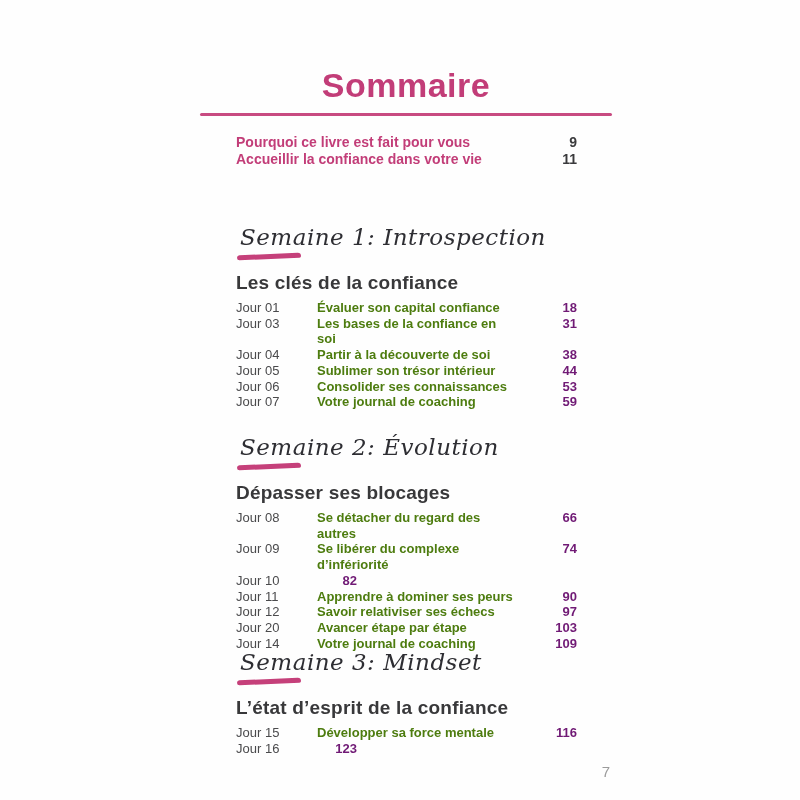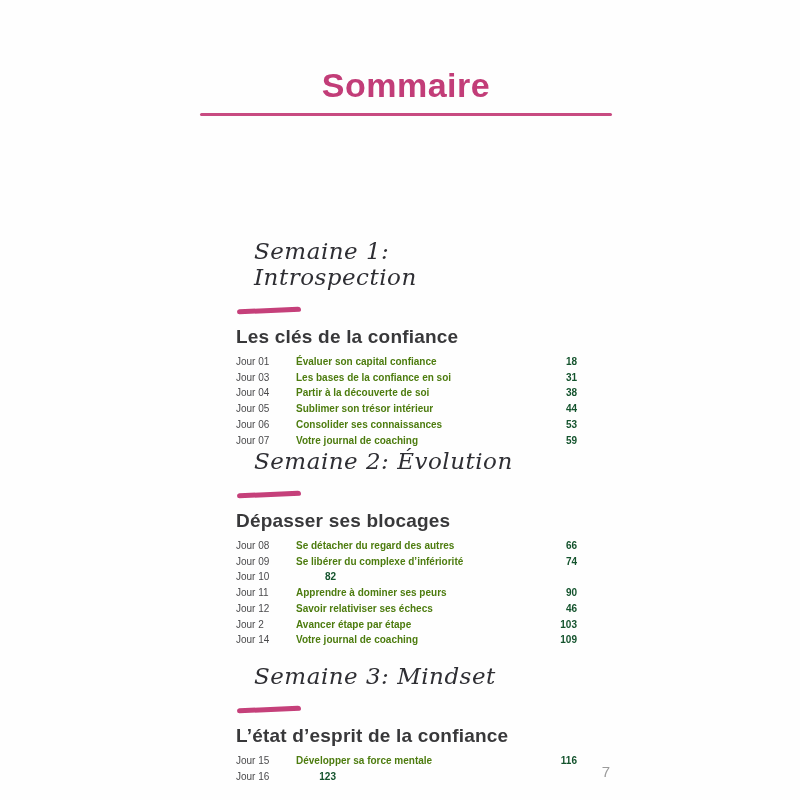--- a/index.html
+++ b/index.html
@@ -52,21 +52,21 @@
   }
   .intro-row .entry-title { flex: 1; color: #c23d78; }
   .intro-row .entry-page  { width: 40px; text-align: right; color: #3a3a3c; }
 
   .section {
     position: absolute;
     left: 36px;
     width: 341px;
   }
   .week-heading {
-    margin: 18px;
+    margin: 4px;
     font-family: "DejaVu Serif", "Liberation Serif", serif;
     font-style: italic;
     font-weight: normal;
     font-size: 23px;
     line-height: 26px;
     letter-spacing: 0.5px;
     color: #2e2e33;
   }
   .week-stroke {
     width: 64px; height: 5px;
@@ -82,25 +82,26 @@
     line-height: 22px;
     font-weight: bold;
     letter-spacing: 0.2px;
     color: #38383a;
   }
   .rows { margin-top: 6px; }
   .toc-row {
     display: flex;
     align-items: flex-start;
     line-height: 15.7px;
-    font-size: 10px;
+    font-size: 13px;
+    gap: 21px;
   }
   .toc-row .day   { width: 60px; color: #4a4a4c; font-weight: normal; }
   .toc-row .chapter { flex: 1; color: #4d7c0f; font-weight: bold; }
-  .toc-row .pagenum { width: 40px; text-align: right; color: #14532d; font-weight: bold; }
+  .toc-row .pagenum { width: 40px; text-align: right; color: #701a75; font-weight: bold; }
 
   .sec-1 { top: 204px; }
   .sec-2 { top: 414px; }
   .sec-3 { top: 629px; }
 
   .folio {
     position: absolute;
     right: 2px; top: 747px;
     font-size: 15px;
     color: #9b9b9b;
@@ -108,20 +109,30 @@
 </style>
 </head>
 <body>
 
 <div class="page">
   <div class="content">
 
     <h1 class="title">Sommaire</h1>
     <div class="rule"></div>
 
+    <div class="intro">
+      <div class="intro-row">
+        <span class="entry-title">Pourquoi ce livre est fait pour vous</span>
+        <span class="entry-page">9</span>
+      </div>
+      <div class="intro-row">
+        <span class="entry-title">Accueillir la confiance dans votre vie</span>
+        <span class="entry-page">11</span>
+      </div>
+    </div>
 
     <div class="section sec-1">
       <h2 class="week-heading">Semaine 1: Introspection</h2>
       <div class="week-stroke"></div>
       <h3 class="section-heading">Les clés de la confiance</h3>
       <div class="rows">
         <div class="toc-row">
           <span class="day">Jour 01</span>
           <span class="chapter">Évaluer son capital confiance</span>
           <span class="pagenum">18</span>
@@ -174,24 +185,24 @@
           <span class="pagenum">82</span>
         </div>
         <div class="toc-row">
           <span class="day">Jour 11</span>
           <span class="chapter">Apprendre à dominer ses peurs</span>
           <span class="pagenum">90</span>
         </div>
         <div class="toc-row">
           <span class="day">Jour 12</span>
           <span class="chapter">Savoir relativiser ses échecs</span>
-          <span class="pagenum">46</span>
-        </div>
-        <div class="toc-row">
-          <span class="day">Jour 2</span>
+          <span class="pagenum">97</span>
+        </div>
+        <div class="toc-row">
+          <span class="day">Jour 20</span>
           <span class="chapter">Avancer étape par étape</span>
           <span class="pagenum">103</span>
         </div>
         <div class="toc-row">
           <span class="day">Jour 14</span>
           <span class="chapter">Votre journal de coaching</span>
           <span class="pagenum">109</span>
         </div>
       </div>
     </div>

